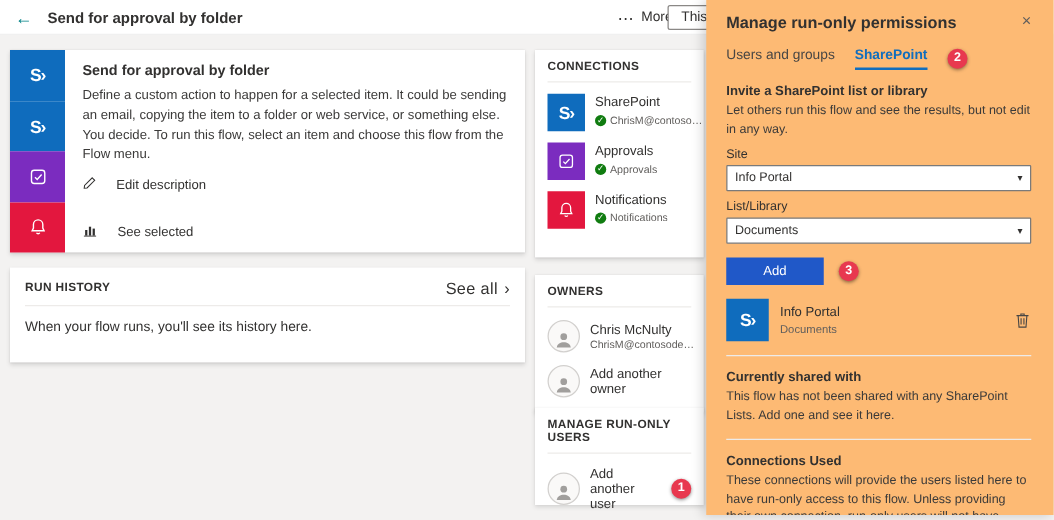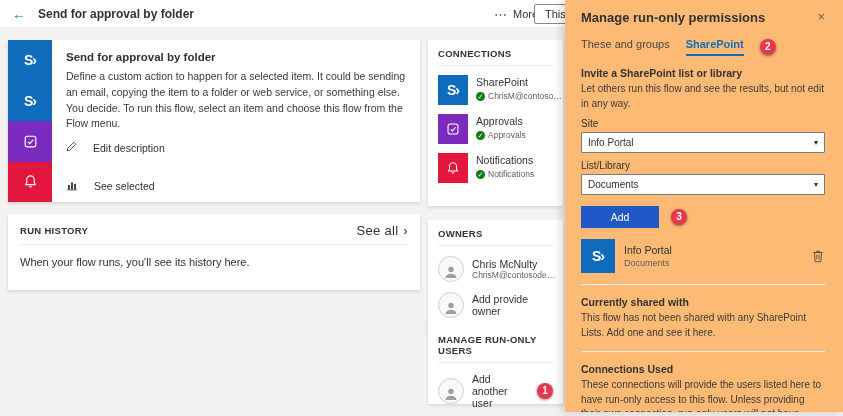--- a/index.html
+++ b/index.html
@@ -240,21 +240,21 @@
       </div>
     </div>
 
     <div class="person-row">
       <span class="avatar">
         <svg width="18" height="18" viewBox="0 0 24 24">
             <circle cx="12" cy="8.5" r="3.6" fill="#a19f9d"></circle>
             <path d="M4.5 20c.6-4 3.9-5.6 7.5-5.6s6.9 1.6 7.5 5.6z" fill="#a19f9d"></path>
           </svg>
       </span>
-      <span class="add-label">Add provide owner</span>
+      <span class="add-label">Add another owner</span>
     </div>
   </section>
 
   <section class="card runonly-card">
     <div class="card-head">
         <span>MANAGE RUN-ONLY USERS</span>
       </div>
     <div class="person-row">
       <span class="avatar">
         <svg width="18" height="18" viewBox="0 0 24 24">
@@ -268,21 +268,21 @@
   </section>
 </div>
 
 <aside class="panel">
   <div class="panel-head">
     <span class="panel-title">Manage run-only permissions</span>
     <span class="close">×</span>
   </div>
 
   <div class="tabs">
-    <span class="tab">These and groups</span>
+    <span class="tab">Users and groups</span>
     <span class="tab active">SharePoint</span>
     <span class="annot">2</span>
   </div>
 
   <div class="sec-h">Invite a SharePoint list or library</div>
   <div class="sec-p">Let others run this flow and see the results, but not edit in any way.</div>
 
   <div class="field-label">Site</div>
   <div class="select">
     <span>Info Portal</span>

